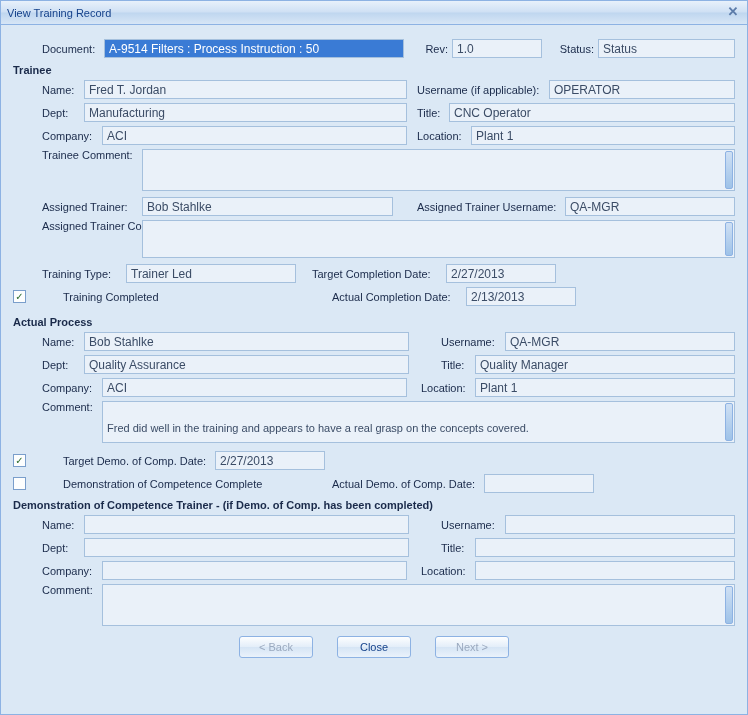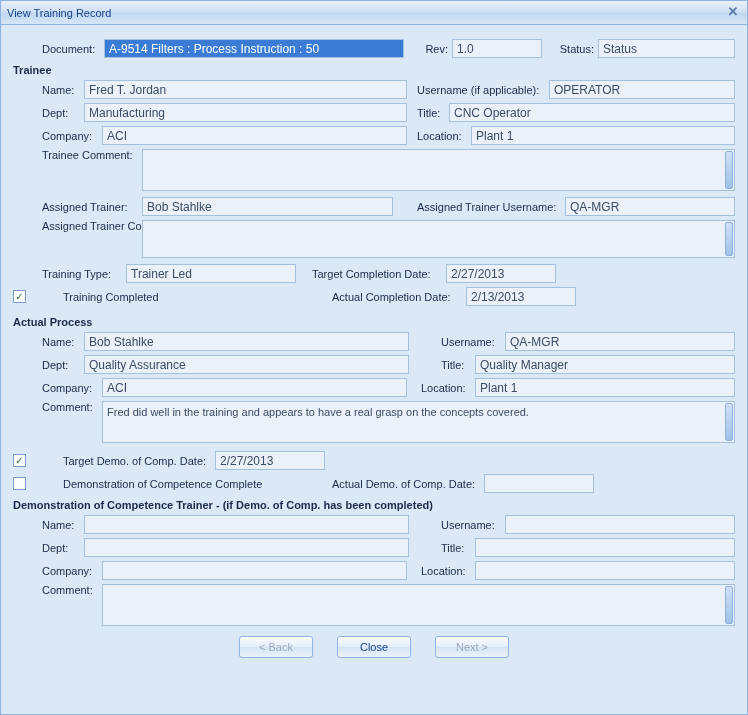--- a/index.html
+++ b/index.html
@@ -58,21 +58,21 @@
   }
   .section-title {
     font-weight: bold;
     color: #1a2a4a;
     margin: 6px 0 4px 0;
   }
   .textarea {
     position: relative;
     background: #eaf1f9;
     border: 1px solid #a5c0dd;
-    padding: 4px 14px 4px 4px;
+    padding: 20px 14px 4px 4px;
     color: #3b4c66;
     font-size: 11px;
   }
   .scrollthumb {
     position: absolute;
     right: 1px; top: 1px;
     width: 8px;
     height: calc(100% - 2px);
     background: linear-gradient(#cfe0f4, #9ec2e8);
     border: 1px solid #8db2e3;

